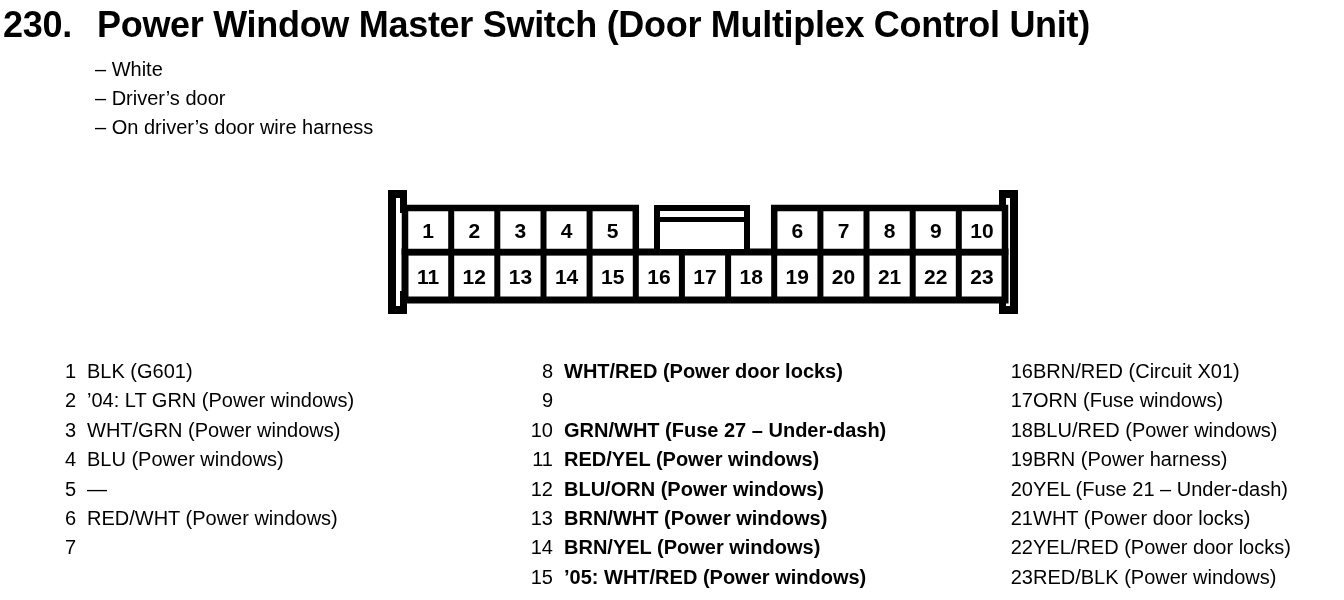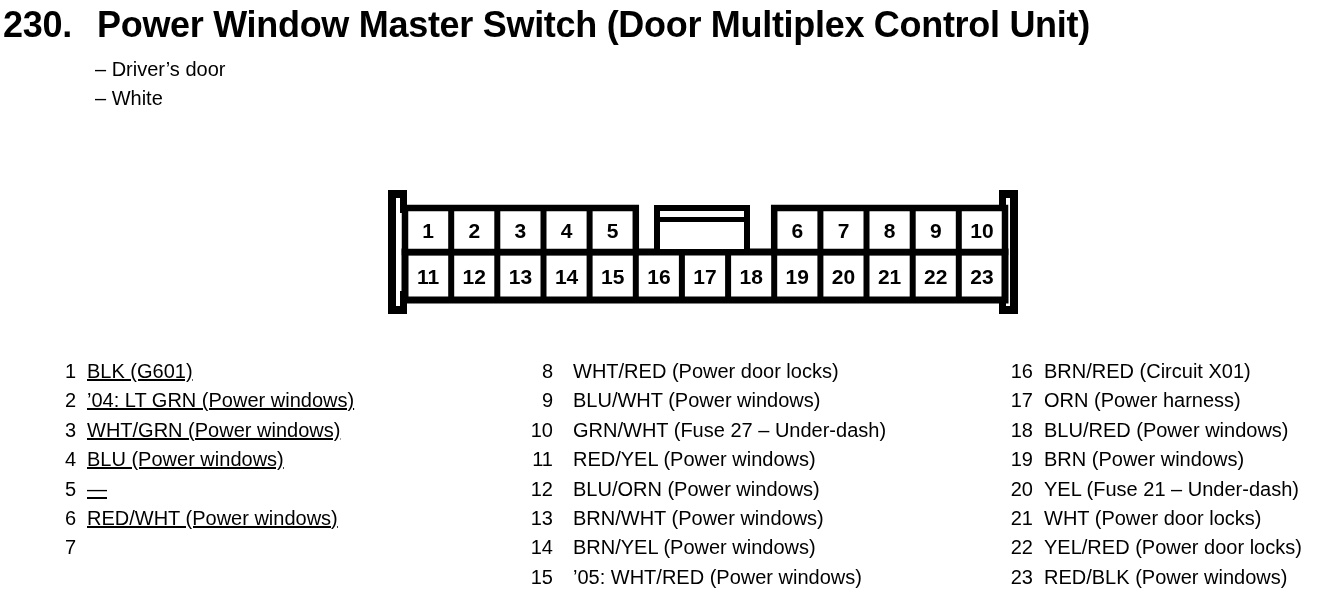--- a/index.html
+++ b/index.html
@@ -26,39 +26,40 @@
     font-weight:bold;font-size:21px;fill:#000000;
     text-anchor:middle;
   }
   .legend{
     position:absolute;font-size:20px;line-height:29.4px;white-space:nowrap;
   }
   .legend .row{display:flex;height:29.4px;}
   .legend .pin{display:inline-block;text-align:right;flex:0 0 auto;}
   .col1{left:55px;top:357px;}
   .col1 .pin{width:21px;}
-  .col1 .lbl{margin-left:11px;text-decoration:underline;}
+  .col1 .lbl{margin-left:11px;}
   .col2{left:525px;top:357px;}
   .col2 .pin{width:28px;}
-  .col2 .lbl{margin-left:20px;}
+  .col2 .lbl{margin-left:11px;font-weight:bold;}
   .col3{left:1005px;top:357px;}
   .col3 .pin{width:28px;}
-  .col3 .lbl{margin-left:11px;}
+  .col3 .lbl{}
 </style>
 </head>
 <body>
 
 <div class="title">
   <span class="tnum">230.</span>
   <span class="ttext">Power Window Master Switch (Door Multiplex Control Unit)</span>
 </div>
 
 <div class="notes">
+  <div class="note">– White</div>
   <div class="note">– Driver’s door</div>
-  <div class="note">– White</div>
+  <div class="note">– On driver’s door wire harness</div>
 </div>
 
 <svg class="connector" width="640" height="135" viewBox="0 0 640 135">
 
   <g fill="#000000">
     <rect x="5" y="5" width="8" height="124"></rect>
     <rect x="5" y="5" width="19" height="8"></rect>
     <rect x="17" y="5" width="7" height="23"></rect>
     <rect x="5" y="121" width="19" height="8"></rect>
     <rect x="17" y="106" width="7" height="23"></rect>
@@ -159,21 +160,20 @@
     </div>
 </div>
 
 <div class="legend col2">
   <div class="row">
       <span class="pin">8</span>
       <span class="lbl">WHT/RED (Power door locks)</span>
     </div>
   <div class="row">
       <span class="pin">9</span>
-      <span class="lbl">BLU/WHT (Power windows)</span>
     </div>
   <div class="row">
       <span class="pin">10</span>
       <span class="lbl">GRN/WHT (Fuse 27 – Under-dash)</span>
     </div>
   <div class="row">
       <span class="pin">11</span>
       <span class="lbl">RED/YEL (Power windows)</span>
     </div>
   <div class="row">
@@ -194,29 +194,29 @@
     </div>
 </div>
 
 <div class="legend col3">
   <div class="row">
       <span class="pin">16</span>
       <span class="lbl">BRN/RED (Circuit X01)</span>
     </div>
   <div class="row">
       <span class="pin">17</span>
-      <span class="lbl">ORN (Power harness)</span>
+      <span class="lbl">ORN (Fuse windows)</span>
     </div>
   <div class="row">
       <span class="pin">18</span>
       <span class="lbl">BLU/RED (Power windows)</span>
     </div>
   <div class="row">
       <span class="pin">19</span>
-      <span class="lbl">BRN (Power windows)</span>
+      <span class="lbl">BRN (Power harness)</span>
     </div>
   <div class="row">
       <span class="pin">20</span>
       <span class="lbl">YEL (Fuse 21 – Under-dash)</span>
     </div>
   <div class="row">
       <span class="pin">21</span>
       <span class="lbl">WHT (Power door locks)</span>
     </div>
   <div class="row">

